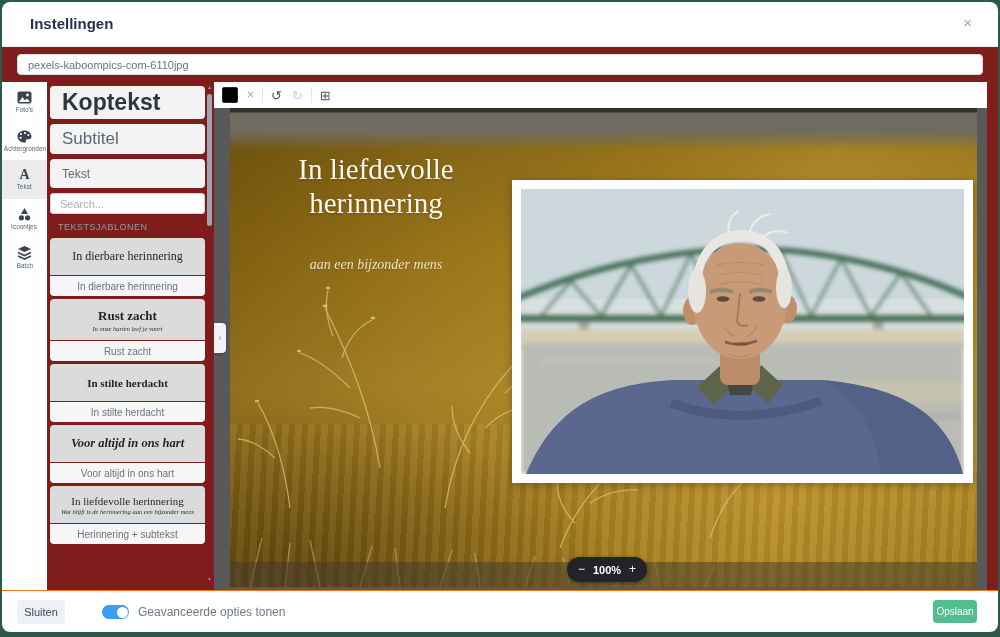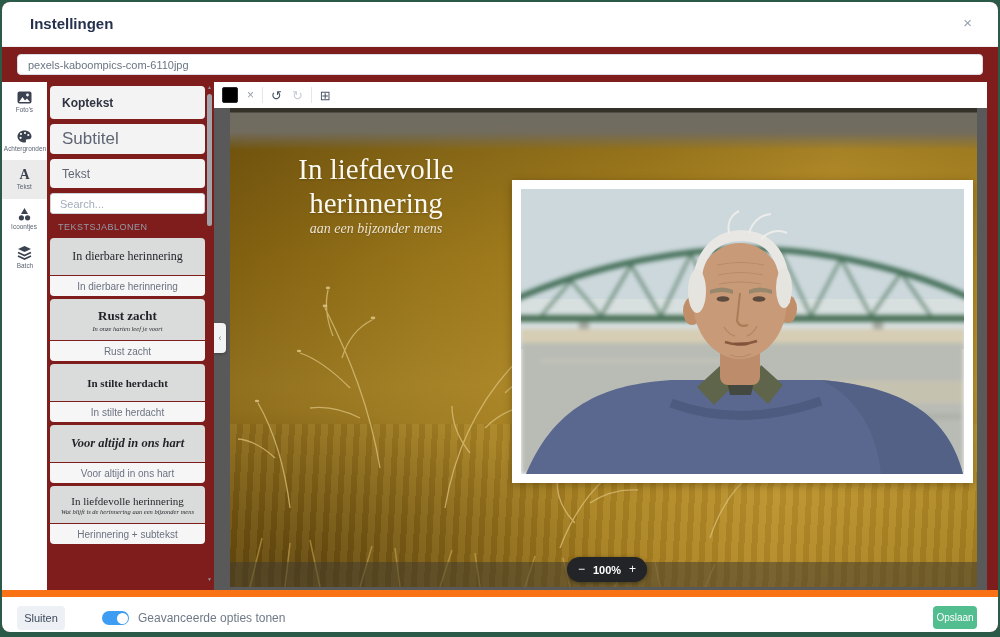--- a/index.html
+++ b/index.html
@@ -26,21 +26,21 @@
   .sidebar { position:absolute; left:0; top:0; width:45px; height:100%; background:#fff; }
   .side-item { width:45px; height:39px; display:flex; flex-direction:column; align-items:center; justify-content:center; cursor:pointer; }
   .side-item.sel { background:#ebebec; }
   .side-item svg { display:block; }
   .side-label { font-size:7px; color:#5c6573; margin-top:2px; white-space:nowrap; transform:scale(.92); }
   .glyph-A { font-size:14px; font-weight:bold; color:#3c4350; font-family:"Liberation Serif", serif; line-height:12px; }
 
   
   .panel { position:absolute; left:48px; top:4px; width:155px; height:100%; }
   .field { background:#f3f3f4; border-radius:4px; padding-left:12px; display:flex; align-items:center; margin-bottom:5px; cursor:text; }
-  .field.kop { height:33px; font-size:12px; font-weight:bold; color:#2f3440; }
+  .field.kop { height:33px; font-size:23px; font-weight:bold; color:#2f3440; }
   .field.sub { height:30px; font-size:17px; color:#5f6673; }
   .field.txt { height:29px; font-size:12px; color:#5f6673; }
   .search { width:100%; height:21px; border:1px solid #ced3d9; border-radius:3px; font-size:11px; color:#5f6673;
             padding:0 9px; outline:none; margin:0 0 6px 0; font-family:"Liberation Sans", sans-serif; }
   .search::placeholder { color:#a3adba; }
   .section-label { font-size:9px; letter-spacing:.5px; color:#939ba6; margin:2px 0 6px 8px; }
   .tpl { margin-bottom:3px; cursor:pointer; }
   .tpl-preview { background:#dadbdb; border-radius:4px 4px 0 0; min-height:37px; display:flex; flex-direction:column;
                  align-items:center; justify-content:center; text-align:center; padding:2px 4px;
                  font-family:"Liberation Serif", serif; color:#1f2226; }
@@ -77,40 +77,40 @@
             linear-gradient(100deg, #7e5d0f 0%, #97741a 26%, #ad8520 52%, #c3982d 74%, #b18a23 100%);
   }
   .card-grassdark { position:absolute; left:0; bottom:0; width:55%; height:40%;
           background: radial-gradient(ellipse at 15% 90%, rgba(62,43,8,.55) 0%, rgba(62,43,8,0) 65%); }
   .card-texture { position:absolute; left:0; bottom:0; width:100%; height:34%; opacity:.35;
           background: repeating-linear-gradient(93deg, rgba(255,220,130,.25) 0 7px, rgba(90,60,10,.25) 7px 13px); }
   .card-title-wrap { position:absolute; left:0; top:44px; width:292px; text-align:center; }
   .card-title { font-family:"Liberation Serif", serif; font-size:29px; color:#faf8ef; line-height:34px;
                 text-shadow:0 1px 2px rgba(60,40,0,.35); }
   .card-subline { font-family:"Liberation Serif", serif; font-style:italic; font-size:14px; color:#ece4d2;
-                  line-height:17px; text-shadow:0 1px 1px rgba(60,40,0,.3); }
+                  line-height:17px; text-shadow:0 1px 1px rgba(60,40,0,.3);margin-top:36px; }
   .card-sub1 { margin-top:11px; }
   .plants { position:absolute; left:0; top:100px; width:540px; height:379px; }
   .photo { position:absolute; left:282px; top:72px; width:461px; height:303px; background:#fff;
            border:9px solid #ffffff; box-shadow:0 2px 8px rgba(40,25,0,.35); }
   .photo svg { display:block; width:443px; height:285px; }
   .card-scrim { position:absolute; left:0; bottom:0; width:100%; height:25px; background:rgba(62,58,48,.5); }
 
   .collapse { position:absolute; left:0; top:215px; width:12px; height:30px; background:#f2f3f5;
               border-radius:0 4px 4px 0; display:flex; align-items:center; justify-content:center;
               font-size:9px; color:#7d858f; cursor:pointer; box-shadow:0 1px 3px rgba(0,0,0,.3); }
 
   .zoom-pill { position:absolute; left:353px; top:449px; width:80px; height:25px; background:#232428;
                border-radius:13px; display:flex; align-items:center; justify-content:space-between;
                padding:0 11px; box-shadow:0 1px 4px rgba(0,0,0,.4); }
   .zoom-btn { color:#fff; font-size:12px; cursor:pointer; line-height:25px; }
   .zoom-val { color:#fff; font-size:11px; font-weight:bold; }
 
   
-  .footer { position:absolute; left:0; bottom:0; width:996px; height:42px; background:#fff; border-top:7px solid #f97316; }
+  .footer { position:absolute; left:0; bottom:0; width:996px; height:42px; background:#fff; border-top:1px solid #f97316; }
   .btn-sluiten { position:absolute; left:15px; top:9px; width:48px; height:24px; background:#edf0f4; border:none;
                  border-radius:4px; font-size:11px; color:#3e4a5b; cursor:pointer; font-family:"Liberation Sans", sans-serif; }
   .toggle { position:absolute; left:100px; top:14px; width:27px; height:14px; background:#3d9df3; border-radius:8px; cursor:pointer; }
   .toggle .knob { position:absolute; right:1.5px; top:1.5px; width:11px; height:11px; background:#fff; border-radius:50%; }
   .toggle-label { position:absolute; left:136px; top:14px; font-size:12px; color:#6f7987; }
   .btn-opslaan { position:absolute; right:21px; top:9px; width:44px; height:23px; background:#52bd8f; border:none;
                  border-radius:4px; font-size:10px; color:#fff; cursor:pointer; font-family:"Liberation Sans", sans-serif; }
 </style>
 </head>
 <body>

